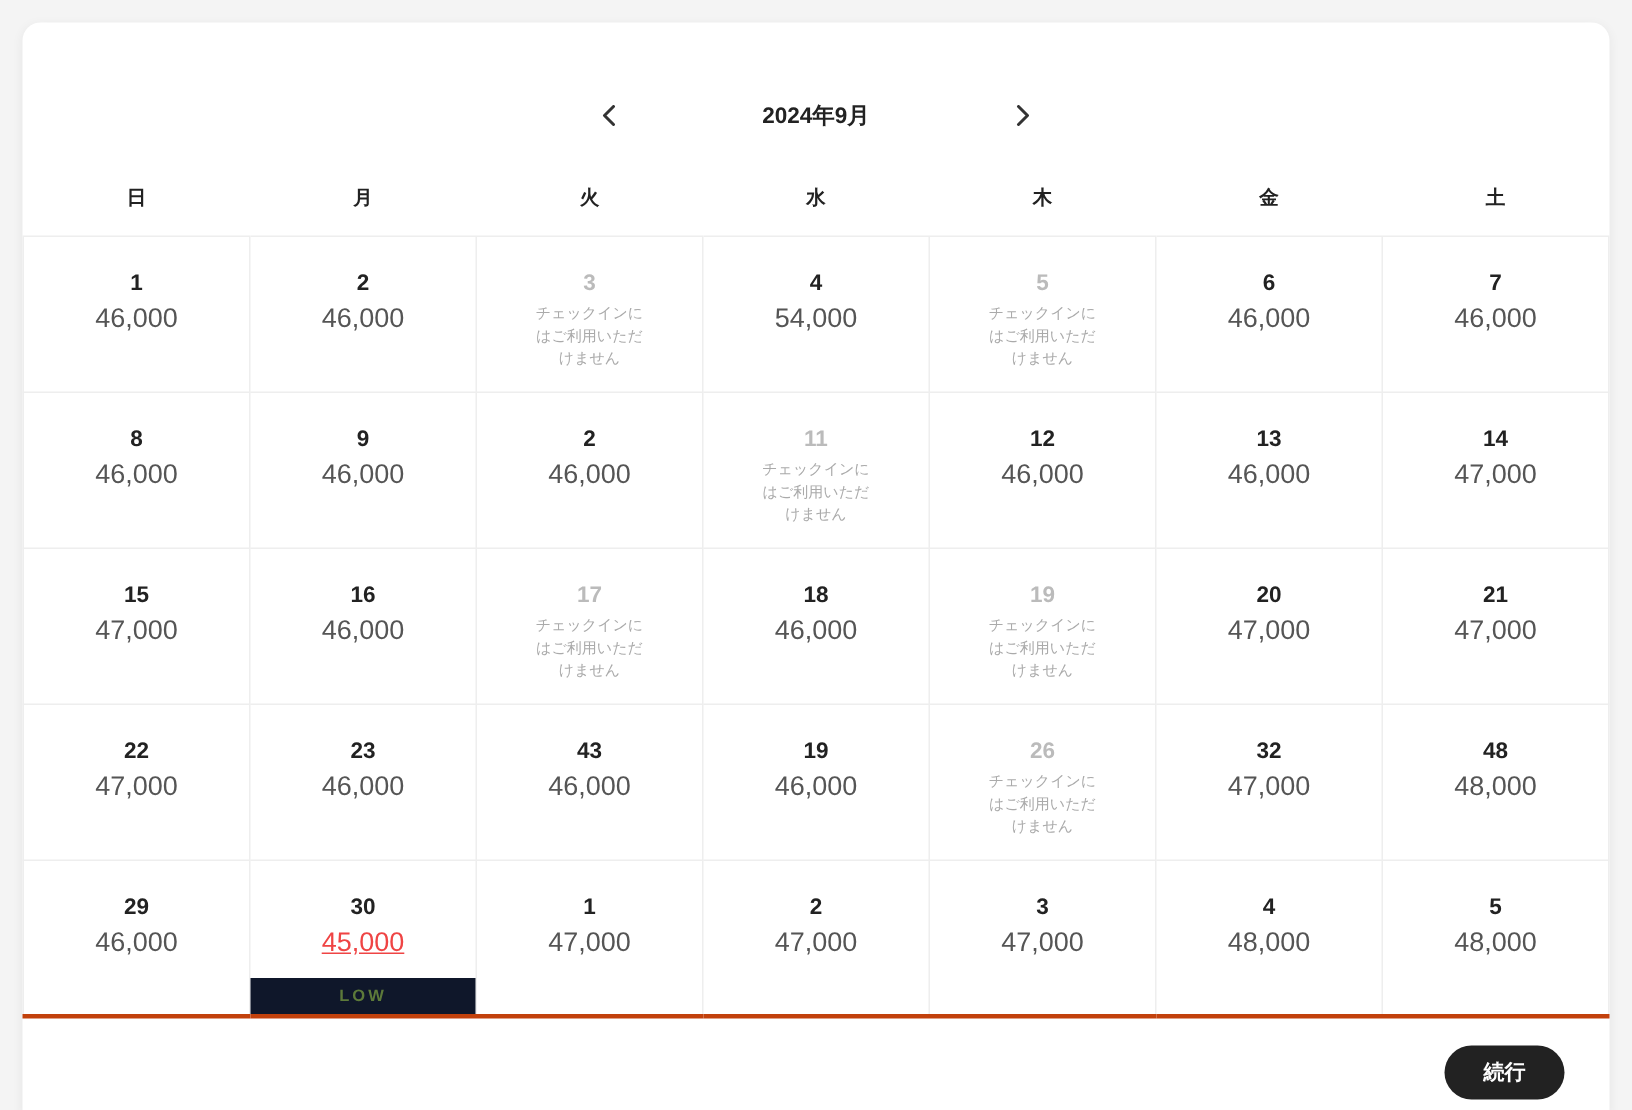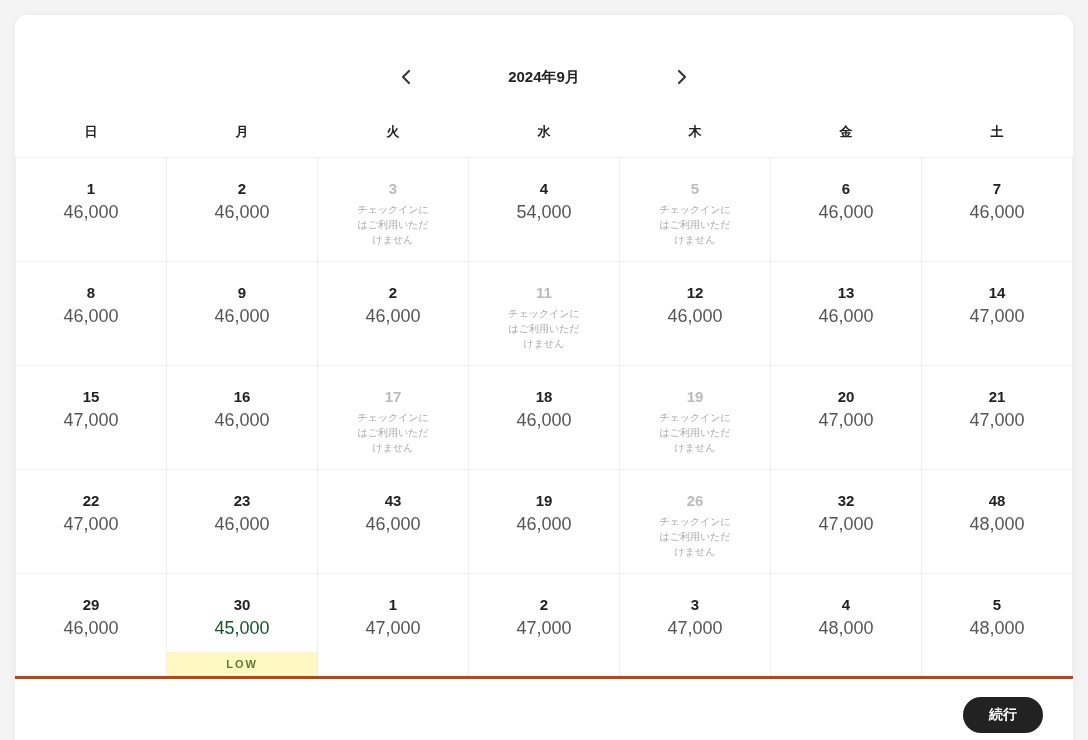--- a/index.html
+++ b/index.html
@@ -76,25 +76,25 @@
     font-weight: 700;
   }
   .unavail .day-msg {
     font-size: 10px;
     color: #aaa;
     line-height: 1.5;
     margin-top: 4px;
     white-space: pre-line;
   }
   .low-cell { padding-top: 22px; }
-  .low-price { color: #14532d; }
+  .low-price { color: #ef4444; text-decoration: underline; }
   .low-badge {
     position: absolute;
     left: 0; right: 0; bottom: 0;
-    background: #fef9c3;
+    background: #0f172a;
     color: #5d7a3a;
     font-size: 11px;
     font-weight: 700;
     letter-spacing: 2px;
     padding: 6px 0;
   }
   .footer {
     display: flex;
     justify-content: flex-end;
     padding: 18px 30px 0 0;

